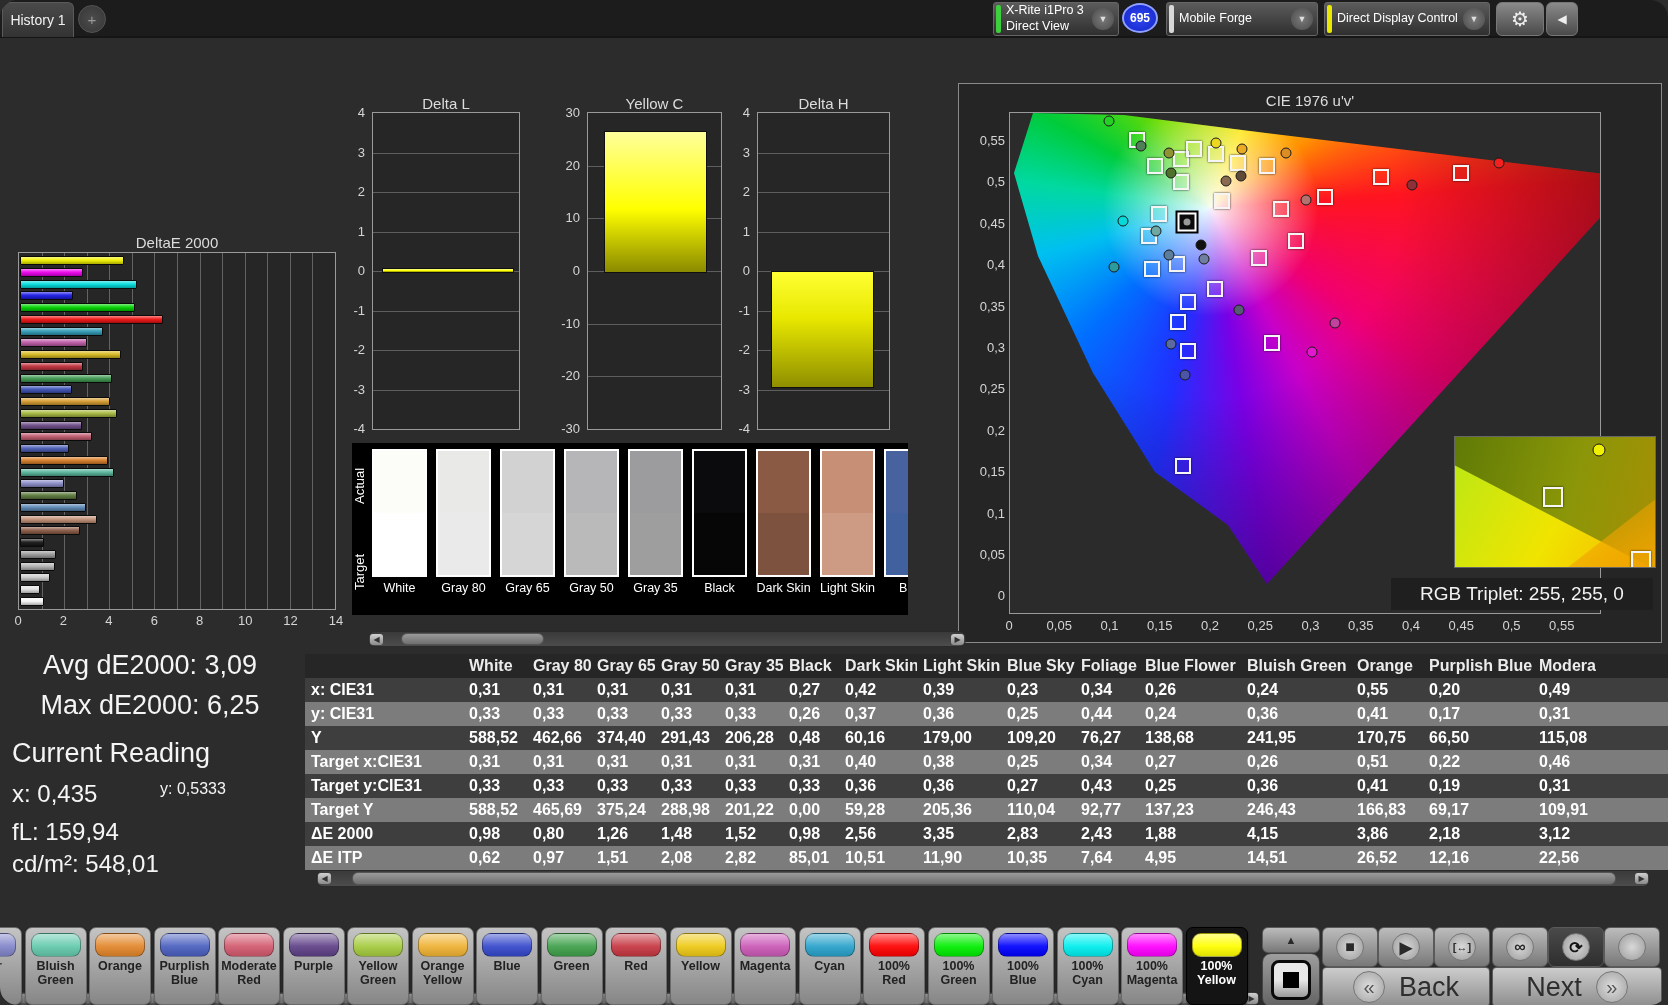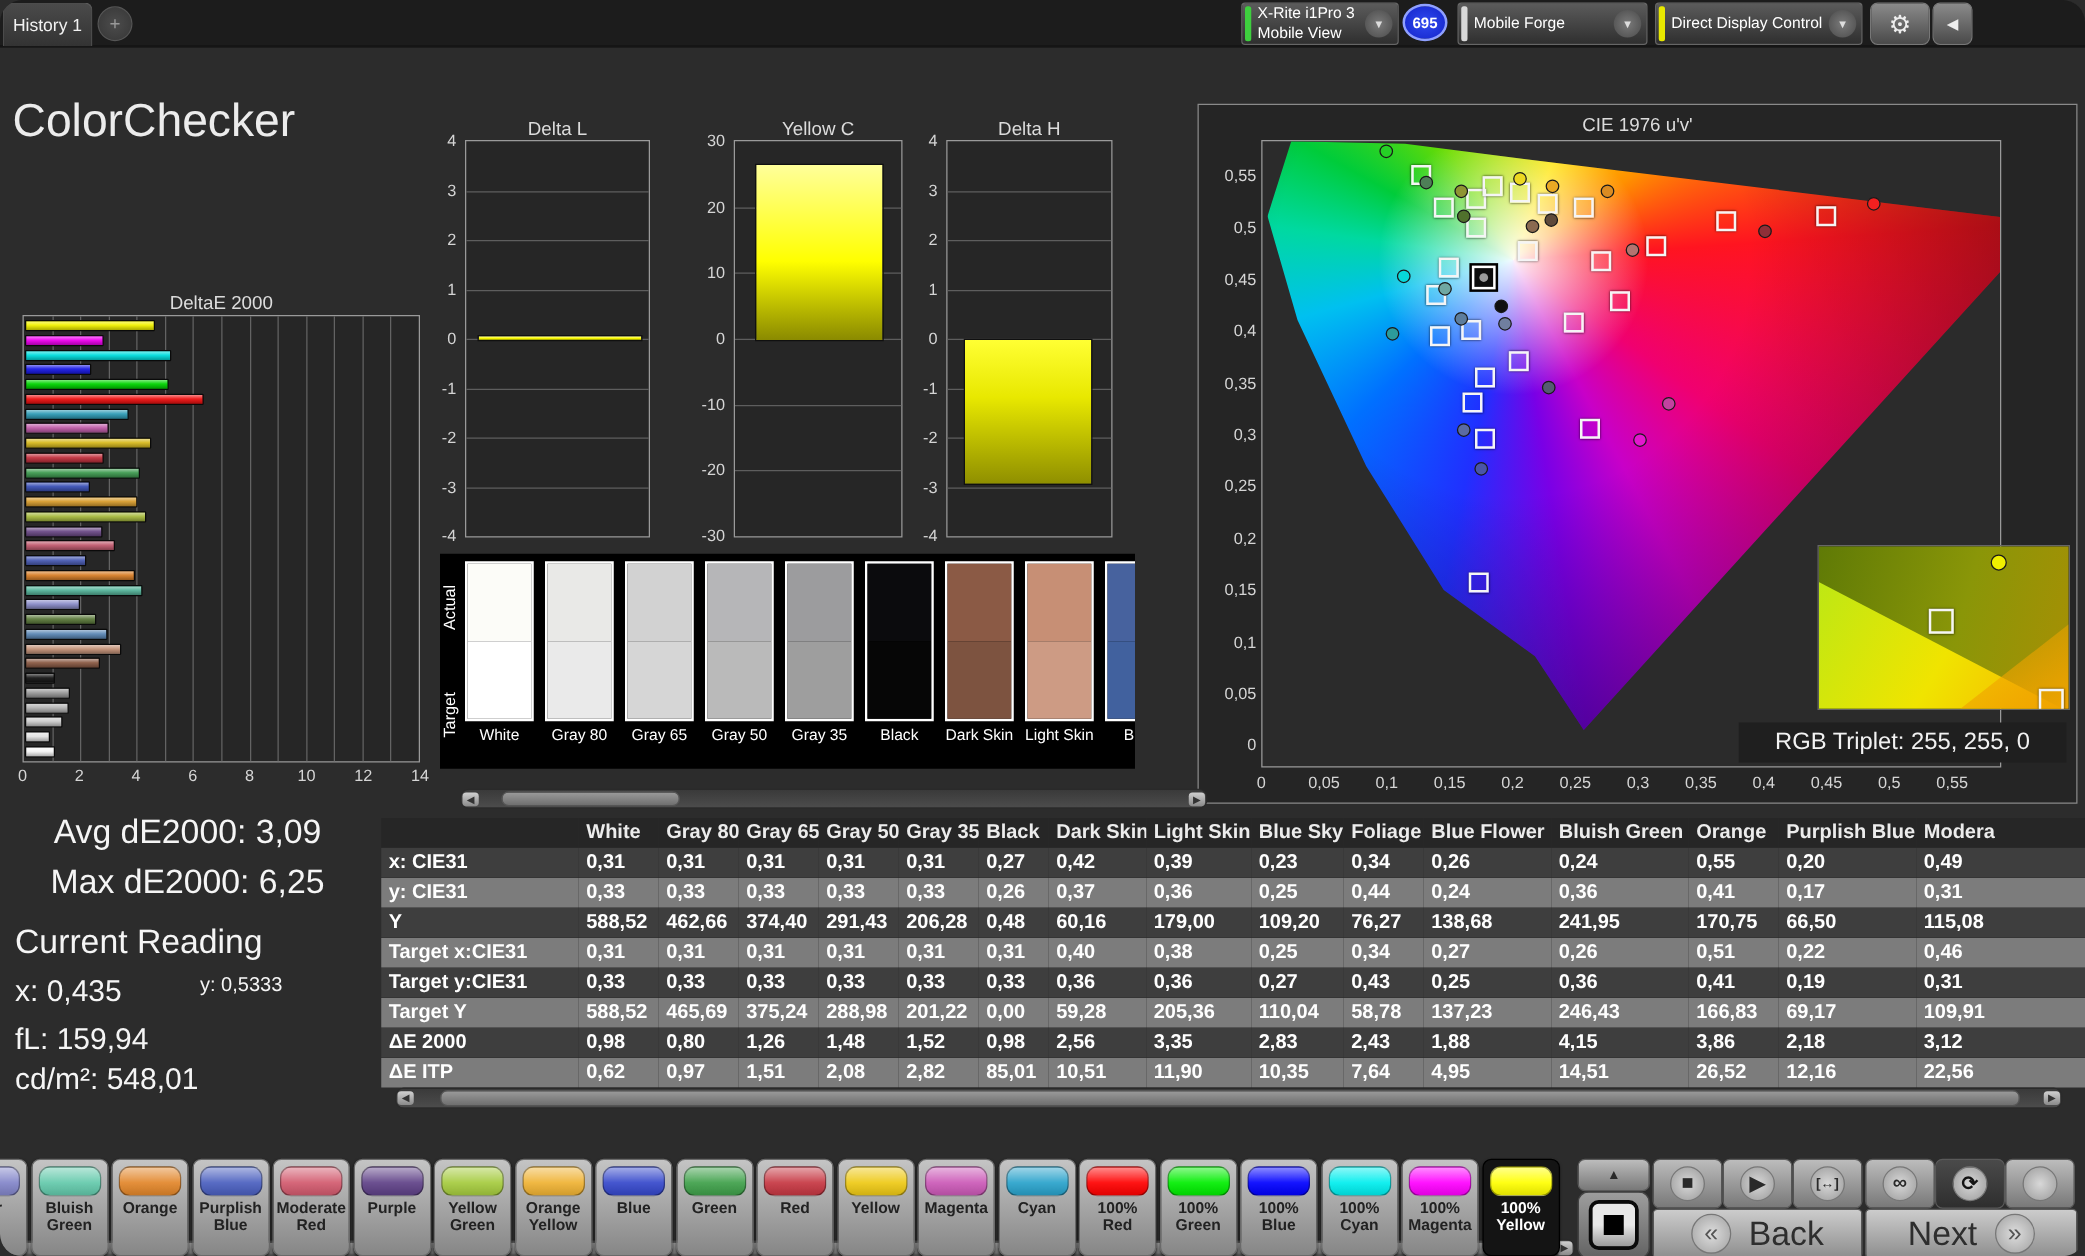--- a/index.html
+++ b/index.html
@@ -103,21 +103,21 @@
     <div class="tab">
       <span>History 1</span>
     </div>
     <div class="addtab">
       <span>+</span>
     </div>
     <div class="dd" style="left:993px;width:124px;">
       <div class="accent" id="acc-meter" style="background: rgb(62, 207, 62);"></div>
       <div class="txt">
         <div>X-Rite i1Pro 3</div>
-        <div>Mobile View</div>
+        <div>Direct View</div>
       </div>
       <div class="chev">▼</div>
     </div>
     <div class="badge">
       <span>695</span>
     </div>
     <div class="dd" style="left:1166px;width:150px;">
       <div class="accent" id="acc-source" style="background: rgb(216, 216, 216);"></div>
       <div class="txt">
           <div>Mobile Forge</div>
@@ -132,21 +132,20 @@
       <div class="chev">▼</div>
     </div>
     <div class="sqbtn" style="left:1496px;width:46px;font-size:20px;">
       <span>⚙</span>
     </div>
     <div class="sqbtn" style="left:1546px;width:30px;font-size:12px;">
       <span>◀</span>
     </div>
   </div>
 
-  <div class="pagetitle">ColorChecker</div>
 
   <div class="ctitle" style="left:18px;top:234px;width:318px;">DeltaE 2000</div>
   <div class="plotbox" id="deltae-plot" style="left:18px;top:252px;width:318px;height:358px;">
       <div class="gridv" style="left: 7.14286%;"></div>
       <div class="gridv" style="left: 14.2857%;"></div>
       <div class="gridv" style="left: 21.4286%;"></div>
       <div class="gridv" style="left: 28.5714%;"></div>
       <div class="gridv" style="left: 35.7143%;"></div>
       <div class="gridv" style="left: 42.8571%;"></div>
       <div class="gridv" style="left: 50%;"></div>
@@ -568,21 +567,21 @@
           <td>Target Y</td>
           <td>588,52</td>
           <td>465,69</td>
           <td>375,24</td>
           <td>288,98</td>
           <td>201,22</td>
           <td>0,00</td>
           <td>59,28</td>
           <td>205,36</td>
           <td>110,04</td>
-          <td>58,78</td>
+          <td>92,77</td>
           <td>137,23</td>
           <td>246,43</td>
           <td>166,83</td>
           <td>69,17</td>
           <td>109,91</td>
         </tr>
         <tr class="dark">
           <td>ΔE 2000</td>
           <td>0,98</td>
           <td>0,80</td>

